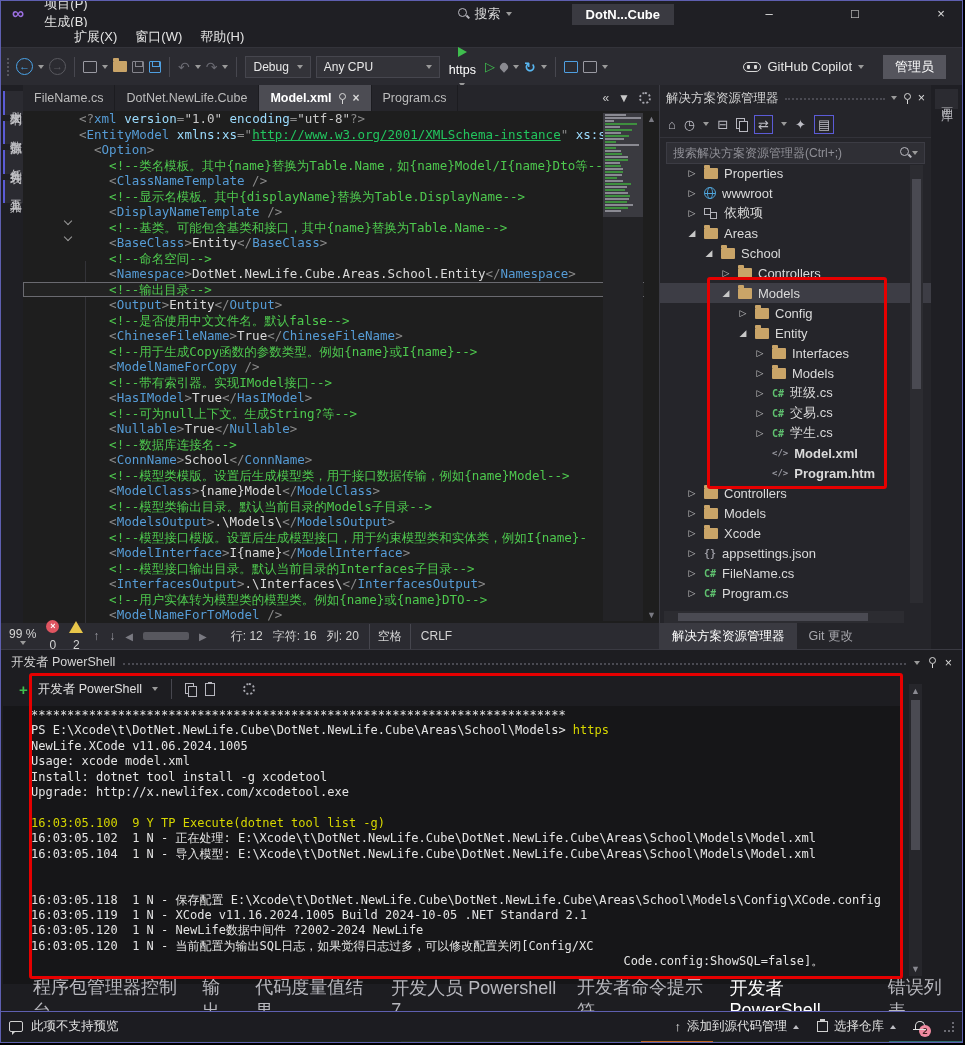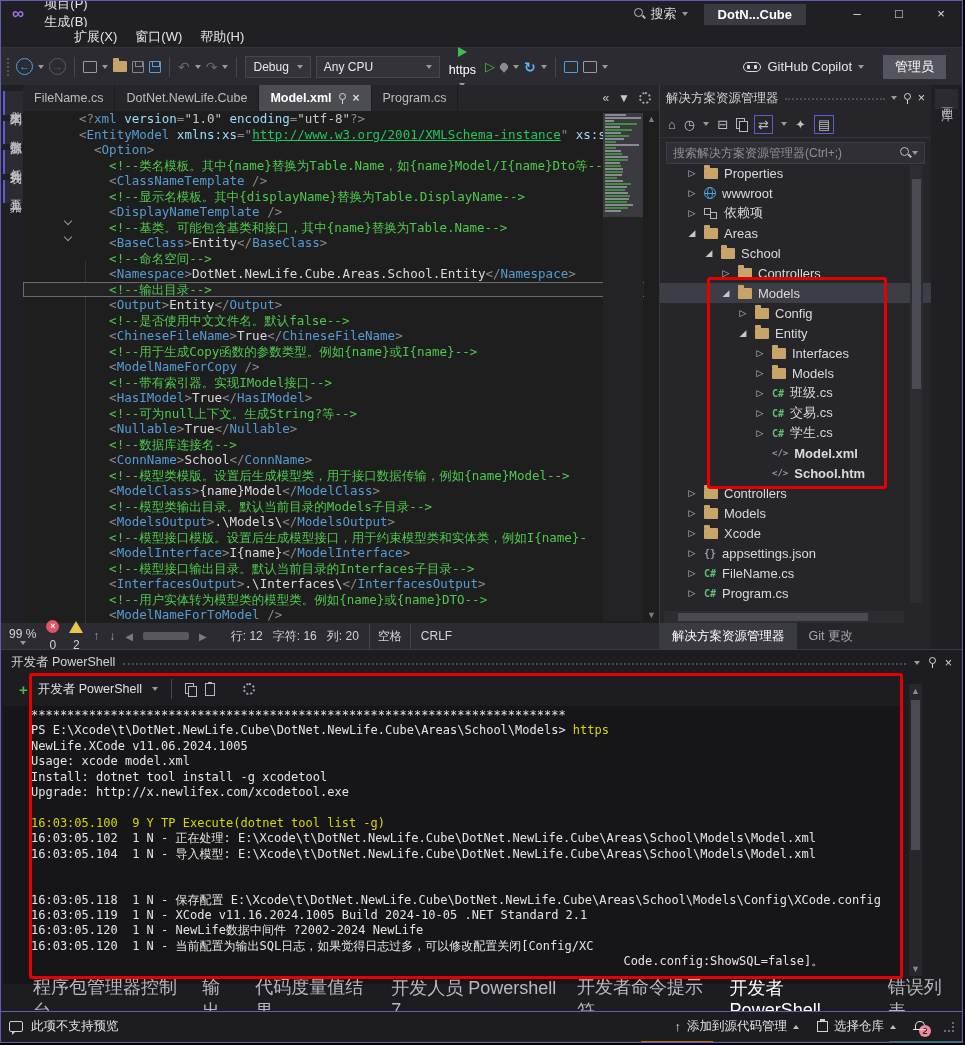--- a/index.html
+++ b/index.html
@@ -7,21 +7,21 @@
        font-family:"Liberation Sans","DejaVu Sans",sans-serif;color:#d8d8d8;overflow:hidden;
        -webkit-font-smoothing:antialiased;}
   .abs{position:absolute;}
   .row{display:flex;align-items:center;flex-direction:column;}
   [data-interactable]{box-sizing:border-box;}
 
   
   #titlebar{left:0;top:0;width:100%;height:26px;background:#1f1f24;display:flex;align-items:center;}
   #vs-logo{width:34px;text-align:center;color:#9b6fe0;font-size:17px;font-weight:bold;line-height:24px;}
   .menu-item{padding:0 9px;font-size:13px;color:#e4e4e4;white-space:nowrap;}
-  #title-right{margin-left:auto;display:flex;align-items:center;height:100%;}
+  #title-right{margin-left:auto;display:flex;align-items:center;height:100%;gap:44px;}
   #search-ctl{display:flex;align-items:center;gap:5px;margin-right:16px;color:#dcdcdc;font-size:13px;}
   #win-title{background:#3a3a41;color:#fff;font-weight:bold;font-size:13px;padding:3px 14px;margin-right:30px;}
   .win-btn{width:42px;height:26px;text-align:center;line-height:26px;color:#e0e0e0;font-size:13px;}
 
   
   #menurow2{left:0;top:26px;width:100%;height:20px;background:#1f1f24;display:flex;align-items:center;padding-left:64px;}
 
   
   #toolbar{left:0;top:46px;width:100%;height:38px;background:#2b2b31;display:flex;align-items:center;padding:0 6px;gap:5px;border-top:1px solid #33333a;}
   .tb-div{width:1px;height:20px;background:#47474f;margin:0 3px;flex:none;}
@@ -472,21 +472,21 @@
             <span data-interactable="false">学生.cs</span>
           </div>
           <div class="trow" data-interactable="true" style="padding-left: 94px;">
             <span class="tw" data-interactable="false"></span>
             <span class="ic-codefile" data-interactable="false">&lt;/&gt;</span>
             <span data-interactable="false" style="font-weight: bold;">Model.xml</span>
           </div>
           <div class="trow" data-interactable="true" style="padding-left: 94px;">
             <span class="tw" data-interactable="false"></span>
             <span class="ic-codefile" data-interactable="false">&lt;/&gt;</span>
-            <span data-interactable="false" style="font-weight: bold;">School.htm</span>
+            <span data-interactable="false" style="font-weight: bold;">Program.htm</span>
           </div>
           <div class="trow" data-interactable="true" style="padding-left: 26px;">
             <span class="tw" data-interactable="true">▷</span>
             <span class="ic-folder" data-interactable="false"></span>
             <span data-interactable="false">Controllers</span>
           </div>
           <div class="trow" data-interactable="true" style="padding-left: 26px;">
             <span class="tw" data-interactable="true">▷</span>
             <span class="ic-folder" data-interactable="false"></span>
             <span data-interactable="false">Models</span>

